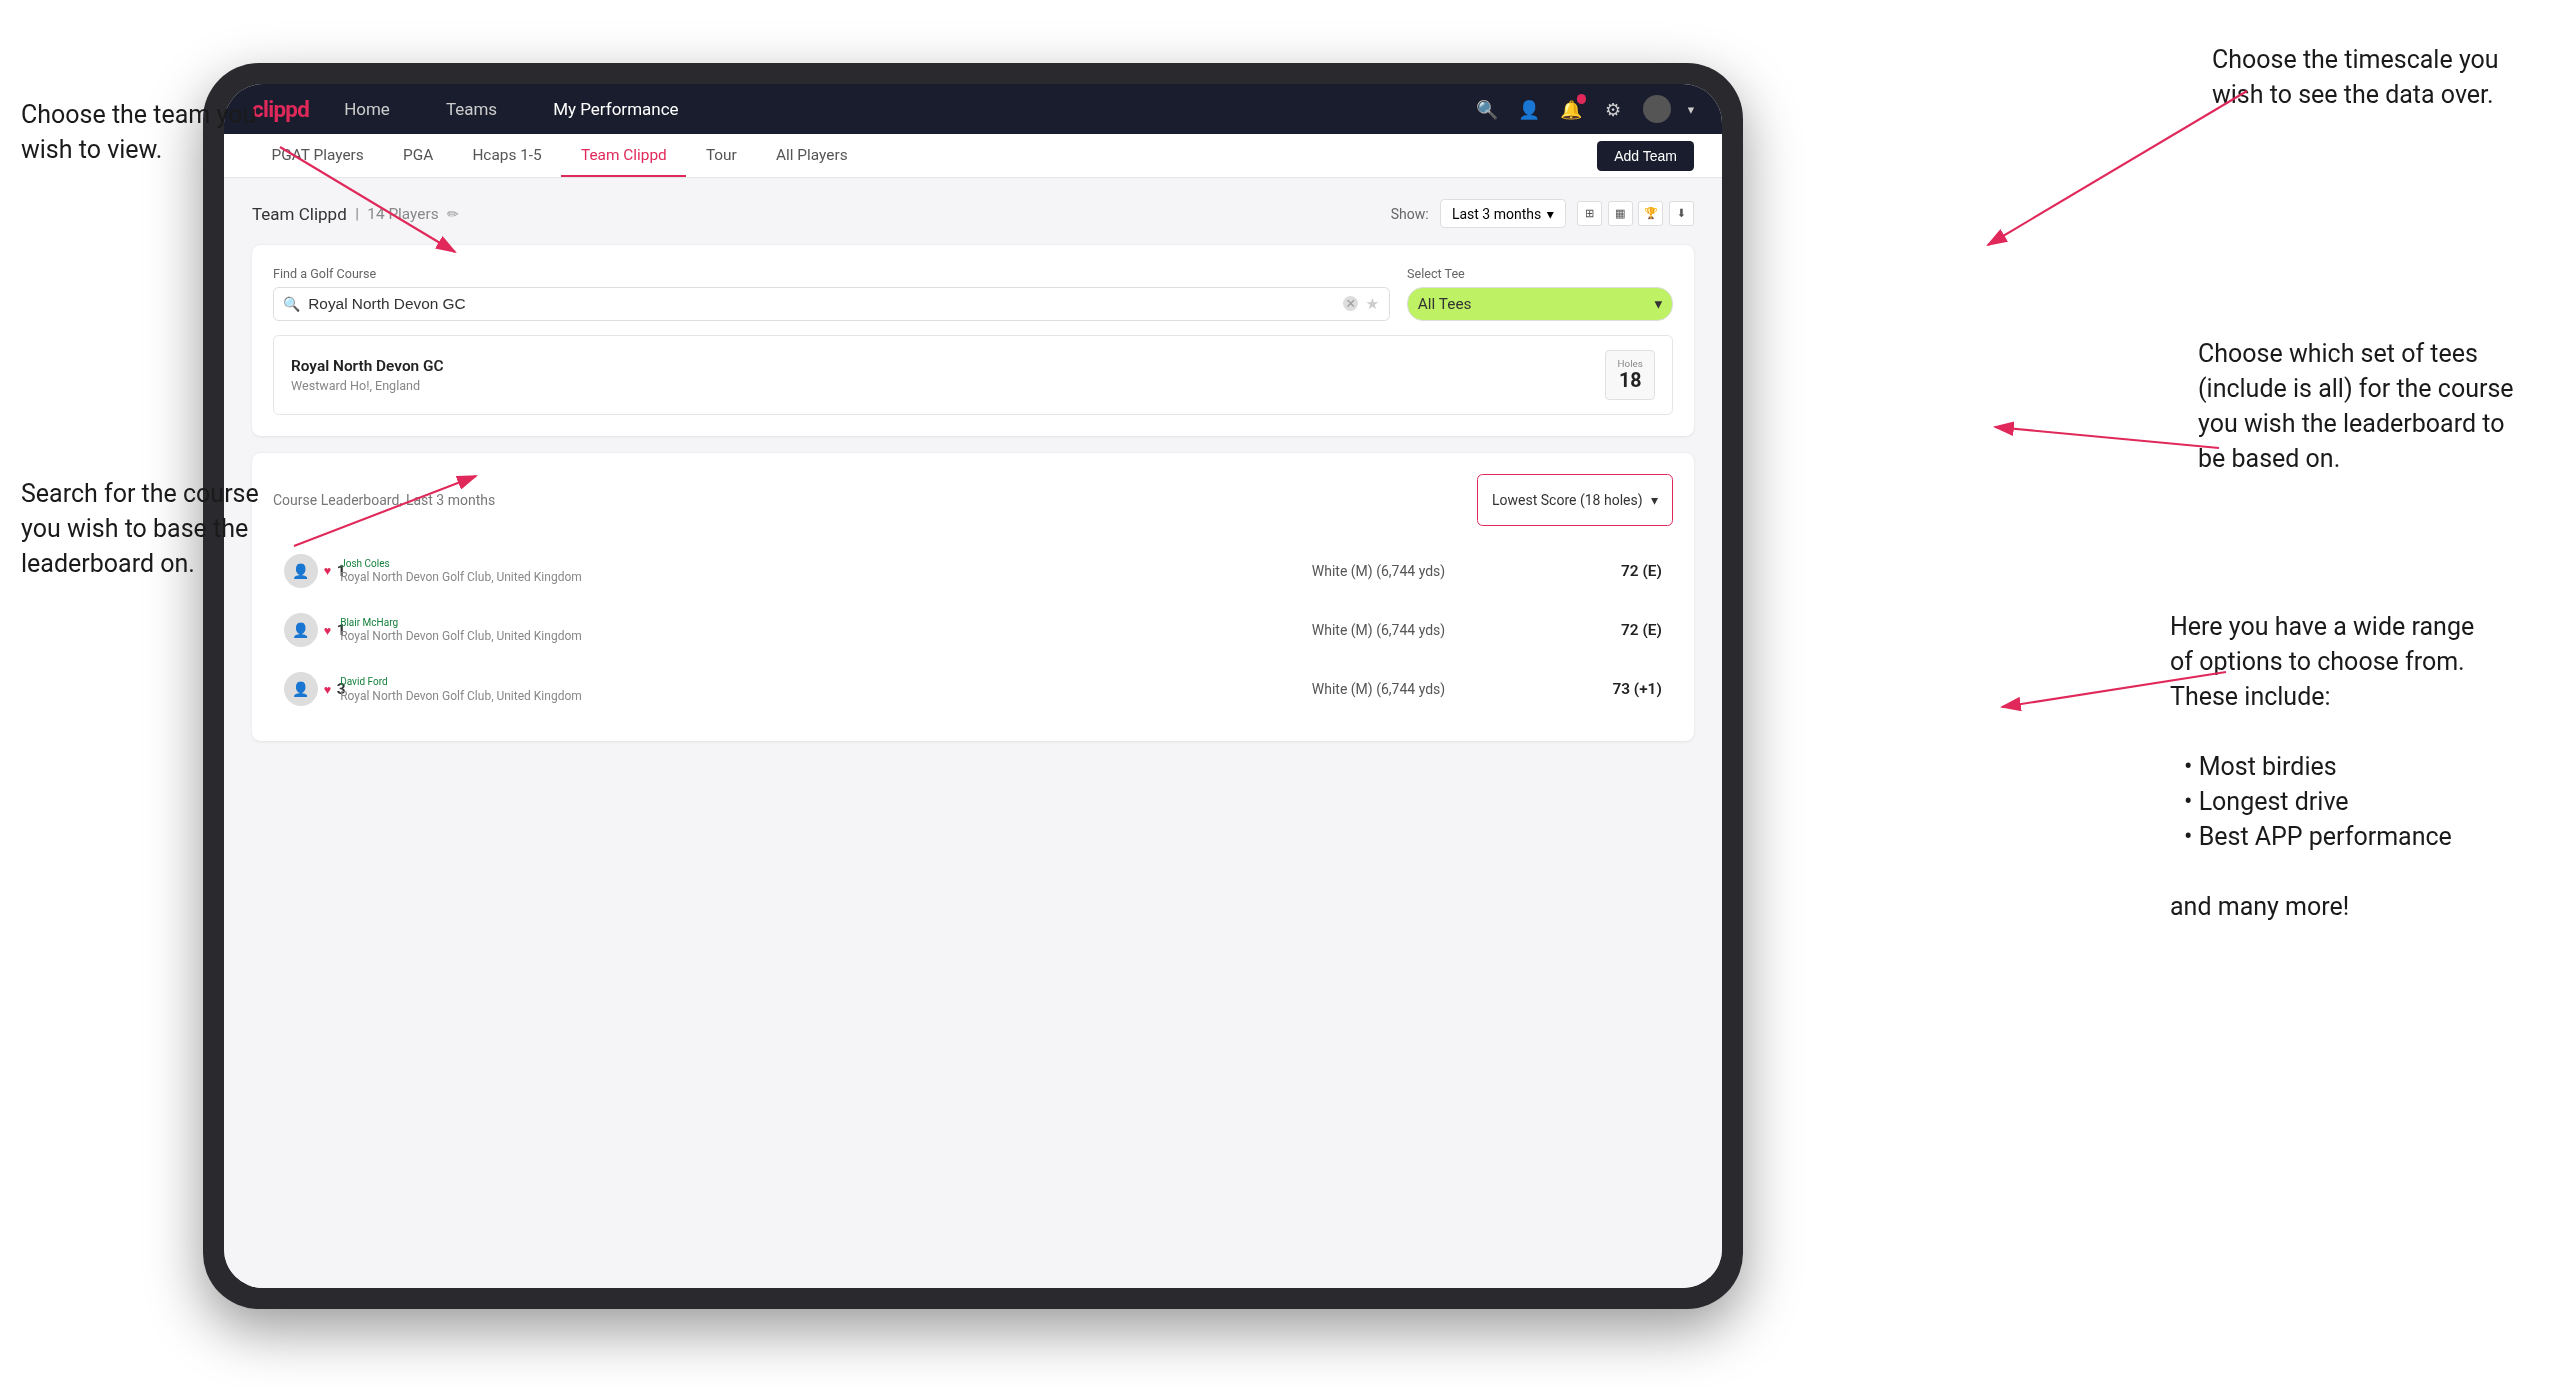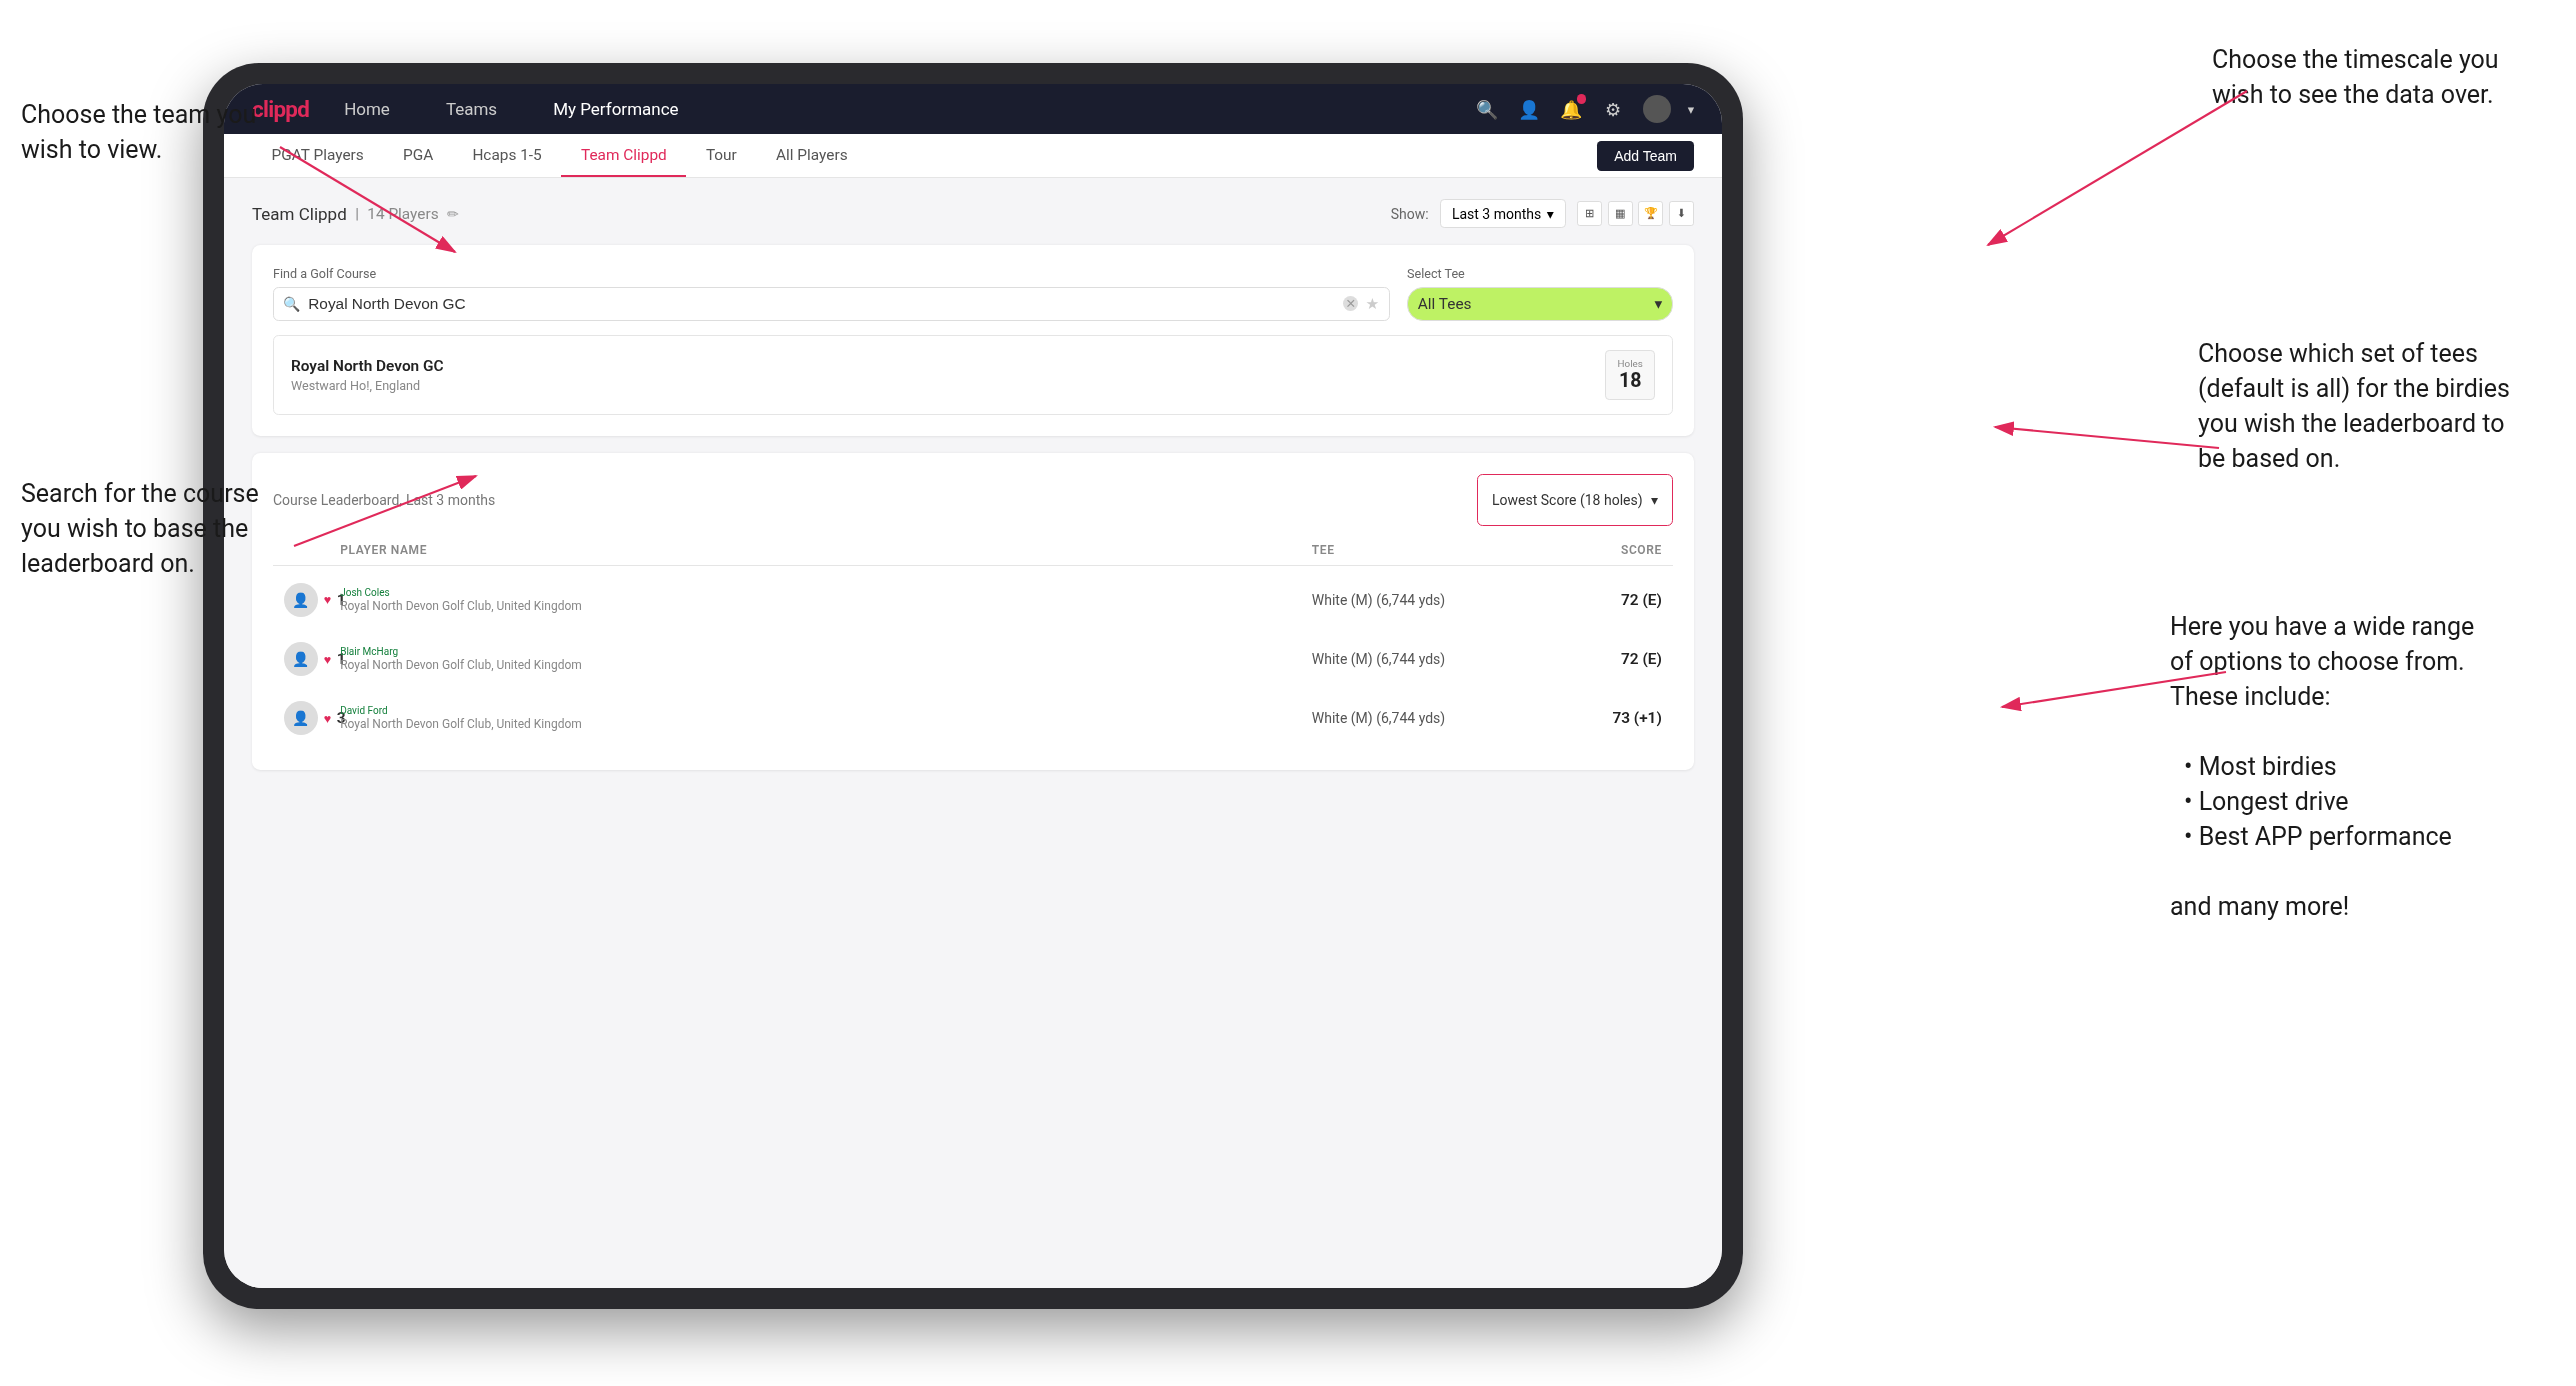--- a/index.html
+++ b/index.html
@@ -599,26 +599,20 @@
             <span>Course Leaderboard,</span>
             <span>Last 3 months</span>
           </div>
           <div class="lb-sort-dropdown">
             <span>Lowest Score (18 holes)</span>
             <span>▾</span>
           </div>
         </div>
 
         <div class="lb-table">
-          <div class="lb-table-header">
-            <span></span>
-            <span>PLAYER NAME</span>
-            <span>TEE</span>
-            <span class="col-score">SCORE</span>
-          </div>
 
           <div class="lb-row">
             <div style="display:flex;align-items:center;gap:5.6px">
               <div class="player-avatar">👤</div>
               <span class="player-heart">♥</span>
               <span class="lb-rank">1</span>
             </div>
             <div class="lb-player">
               <div class="player-name-wrap">
                 <div class="player-name">Josh Coles</div>
@@ -679,21 +673,21 @@
 </div>
 
 <div class="annotation" style="top:476px;left:21px;width:294px">
   <span>Search for the course</span><br>
   <span>you wish to base the</span><br>
   <span>leaderboard on.</span>
 </div>
 
 <div class="annotation" style="top:336px;right:14px;width:364px;text-align:left">
   <span>Choose which set of tees</span><br>
-  <span>(default is all) for the birdies</span><br>
+  <span>(include is all) for the course</span><br>
   <span>you wish the leaderboard to</span><br>
   <span>be based on.</span>
 </div>
 
 <div class="annotation" style="top:609px;right:14px;width:392px;text-align:left">
   <span>Here you have a wide range</span><br>
   <span>of options to choose from.</span><br>
   <span>These include:</span><br>
   <br>
   <span style="margin-left:14px">• </span><span>Most birdies</span><br>

